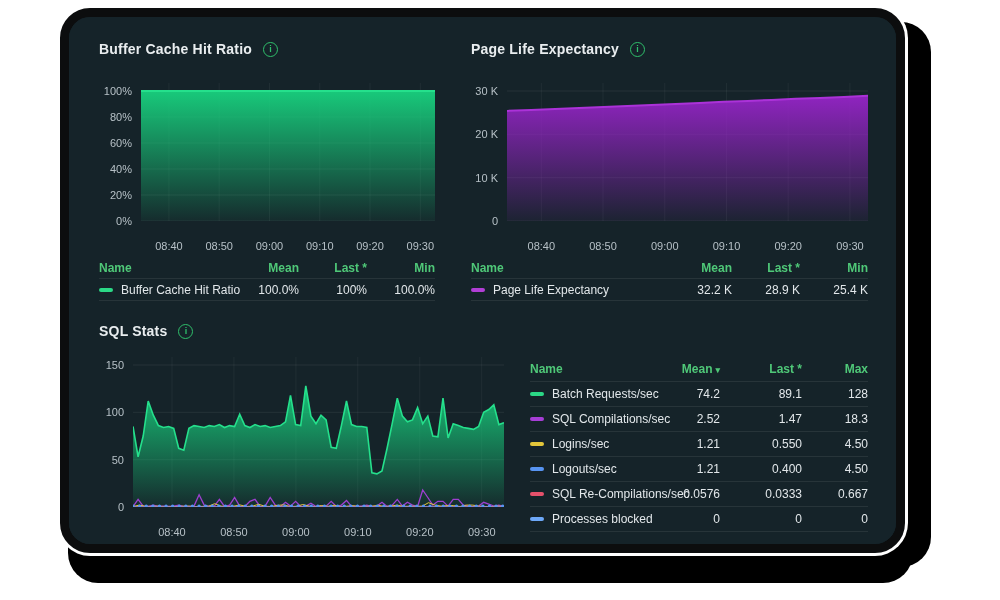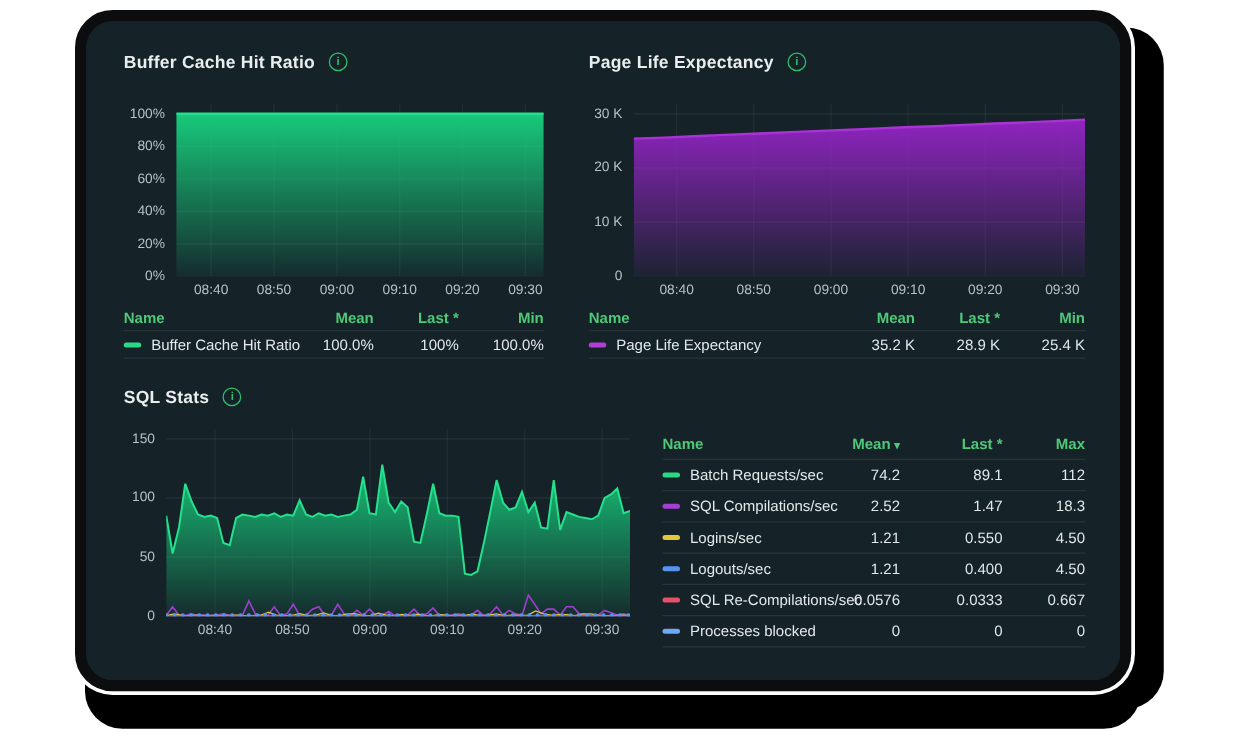--- a/index.html
+++ b/index.html
@@ -40,21 +40,21 @@
   .y-col { position:relative; flex:none; }
   .y-col.w42 { width:42px; }
   .y-col.w36 { width:36px; }
   .y-col.w34 { width:34px; }
   .ytick { position:absolute; right:9px; font-size:11px; line-height:16px; color:#b6c0c6; white-space:nowrap; }
   .plot-col { flex:1; min-width:0; }
   .plot { position:relative; width:100%; }
   .plot svg { display:block; }
   .plot.h138 { height:138px; }
   .plot.h150 { height:150px; }
-  .x-col { position:relative; height:18px; }
+  .x-col { position:relative; height:18px;margin-top:14px; }
   .xtick { position:absolute; top:5px; width:48px; text-align:center; font-size:11px; color:#b6c0c6; }
 
   .legend-table { margin-top:4px; }
   .lt-row {
     display:flex; align-items:center; height:22px;
     border-bottom:1px solid rgba(255,255,255,0.08);
     font-size:12px; color:#e2e7ea;
   }
   .sql-table .lt-row { height:25px; }
   .lt-head { color:#4fc878; font-weight:700; }
@@ -201,21 +201,21 @@
                 <span class="lt-name">Name</span>
                 <span class="lt-num">Mean</span>
                 <span class="lt-num">Last *</span>
                 <span class="lt-num">Min</span>
               </div>
               <div class="lt-row">
                 <span class="lt-name">
                   <span class="swatch" style="background: rgb(177, 63, 214);"></span>
                   <span>Page Life Expectancy</span>
                 </span>
-                <span class="lt-num">35.2 K</span>
+                <span class="lt-num">32.2 K</span>
                 <span class="lt-num">28.9 K</span>
                 <span class="lt-num">25.4 K</span>
               </div>
             </div>
         </section>
 
       </div>
 
       <section class="panel panel-sql">
         <div class="panel-header">
@@ -279,21 +279,21 @@
                 <span class="lt-num">Last *</span>
                 <span class="lt-num">Max</span>
               </div>
               <div class="lt-row">
                 <span class="lt-name">
                   <span class="swatch" style="background: rgb(43, 216, 134);"></span>
                   <span>Batch Requests/sec</span>
                 </span>
                 <span class="lt-num">74.2</span>
                 <span class="lt-num">89.1</span>
-                <span class="lt-num">112</span>
+                <span class="lt-num">128</span>
               </div>
               <div class="lt-row">
                 <span class="lt-name">
                   <span class="swatch" style="background: rgb(166, 62, 214);"></span>
                   <span>SQL Compilations/sec</span>
                 </span>
                 <span class="lt-num">2.52</span>
                 <span class="lt-num">1.47</span>
                 <span class="lt-num">18.3</span>
               </div>

